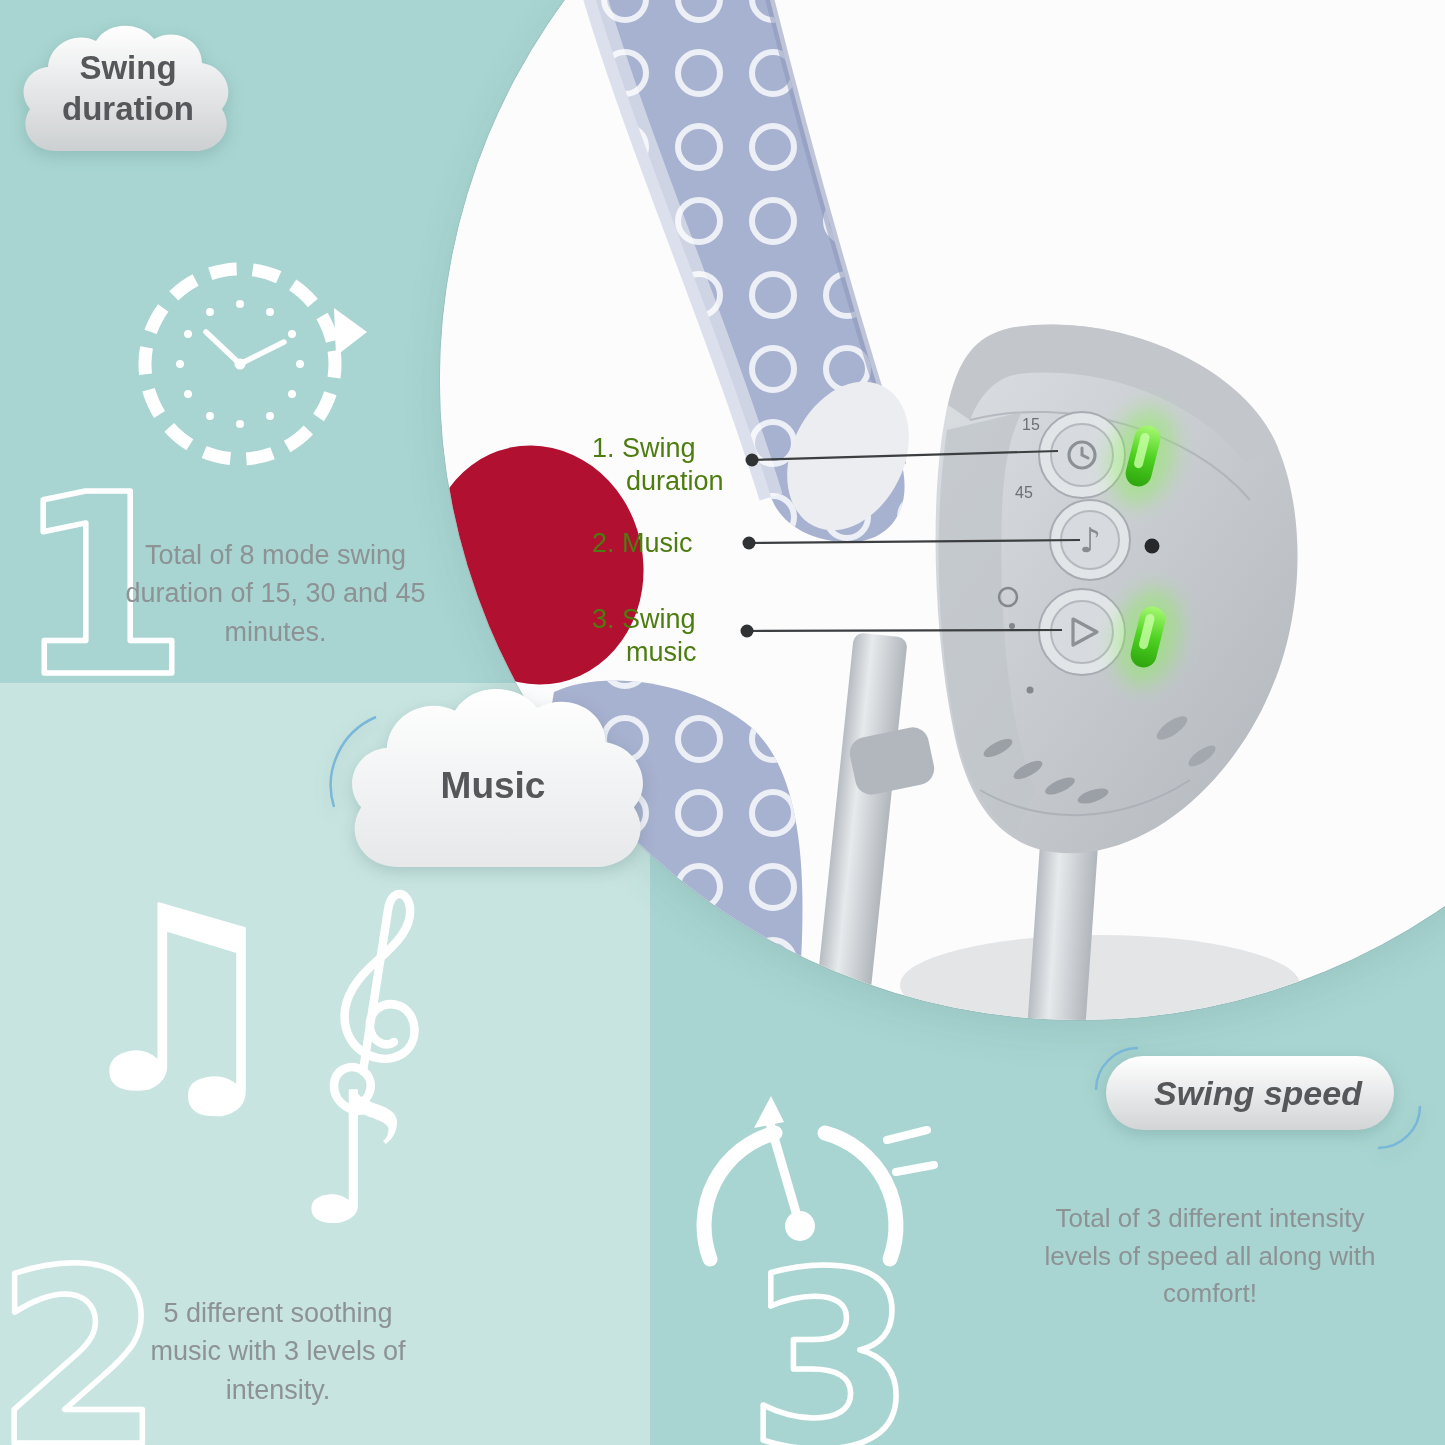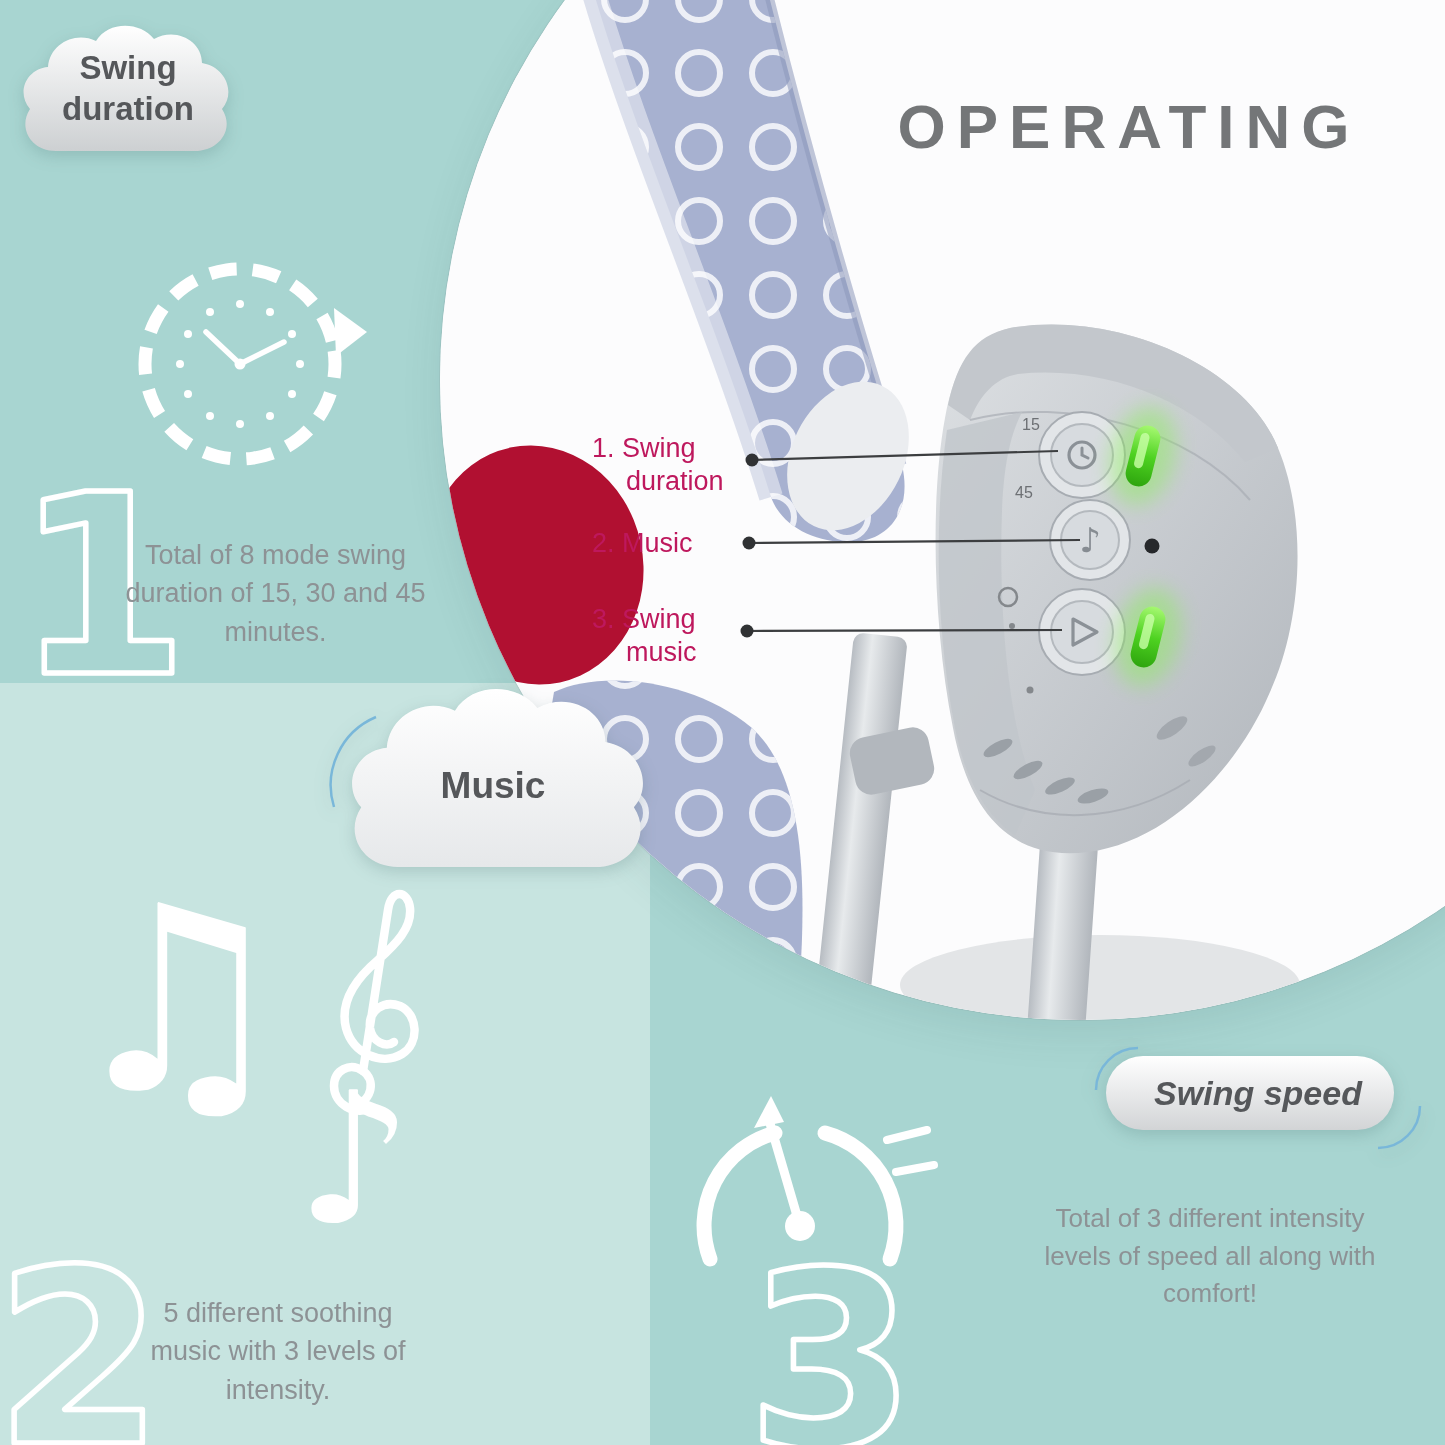--- a/index.html
+++ b/index.html
@@ -32,21 +32,21 @@
   .cloud{position:absolute;z-index:2;}
   .cloud>svg{position:absolute;left:0;top:0;filter:drop-shadow(0 5px 8px rgba(50,90,90,0.20));}
   .cloud-text{position:absolute;left:0;width:100%;text-align:center;color:#55575a;font-weight:bold;}
   .cloud-1{left:8px;top:8px;width:240px;height:170px;}
   .cloud-1 .cloud-text{top:40px;font-size:33px;line-height:1.24;}
   .cloud-2{left:318px;top:655px;width:350px;height:235px;}
   .cloud-2 .cloud-text{top:110px;font-size:37px;}
   .cloud-3{left:1088px;top:1042px;width:340px;height:112px;}
   .cloud-3 .cloud-text{top:32px;font-size:34px;font-style:italic;}
 
-  .callout{position:absolute;color:#be185d;font-size:27px;line-height:1.22;z-index:3;}
+  .callout{position:absolute;color:#4d7c0f;font-size:27px;line-height:1.22;z-index:3;}
   .callout-1{left:592px;top:432px;}
   .callout-2{left:592px;top:527px;}
   .callout-3{left:592px;top:603px;}
   .callout-indent{margin-left:34px;}
 
   .icon{position:absolute;z-index:2;}
   .clock-pos{left:122px;top:246px;}
   .speedo-pos{left:672px;top:1088px;}
   .clef-pos{left:300px;top:872px;}
   .note{position:absolute;color:#ffffff;z-index:2;line-height:1;font-family:"DejaVu Sans",sans-serif;}
@@ -172,21 +172,20 @@
         <ellipse cx="588" cy="1030" rx="16" ry="6" transform="rotate(-28 588 1030)"></ellipse>
         <ellipse cx="620" cy="1046" rx="16" ry="6" transform="rotate(-24 620 1046)"></ellipse>
         <ellipse cx="653" cy="1056" rx="16" ry="6" transform="rotate(-18 653 1056)"></ellipse>
         <ellipse cx="732" cy="988" rx="18" ry="7" transform="rotate(-35 732 988)" fill="#a3a8ae"></ellipse>
         <ellipse cx="762" cy="1016" rx="16" ry="6" transform="rotate(-35 762 1016)" fill="#a3a8ae"></ellipse>
       </g>
     </svg>
   </div>
 
   <div class="title">
-    <div class="title-line">OPERATING</div>
   </div>
 
   <div class="cloud cloud-1">
     <svg width="240" height="170" viewBox="0 0 240 160">
       <defs>
           <linearGradient id="cg1" x1="0" y1="0" x2="0" y2="1">
         <stop offset="0" stop-color="#ffffff"></stop>
             <stop offset="1" stop-color="#cdd0d2"></stop>
           </linearGradient>
         </defs>

